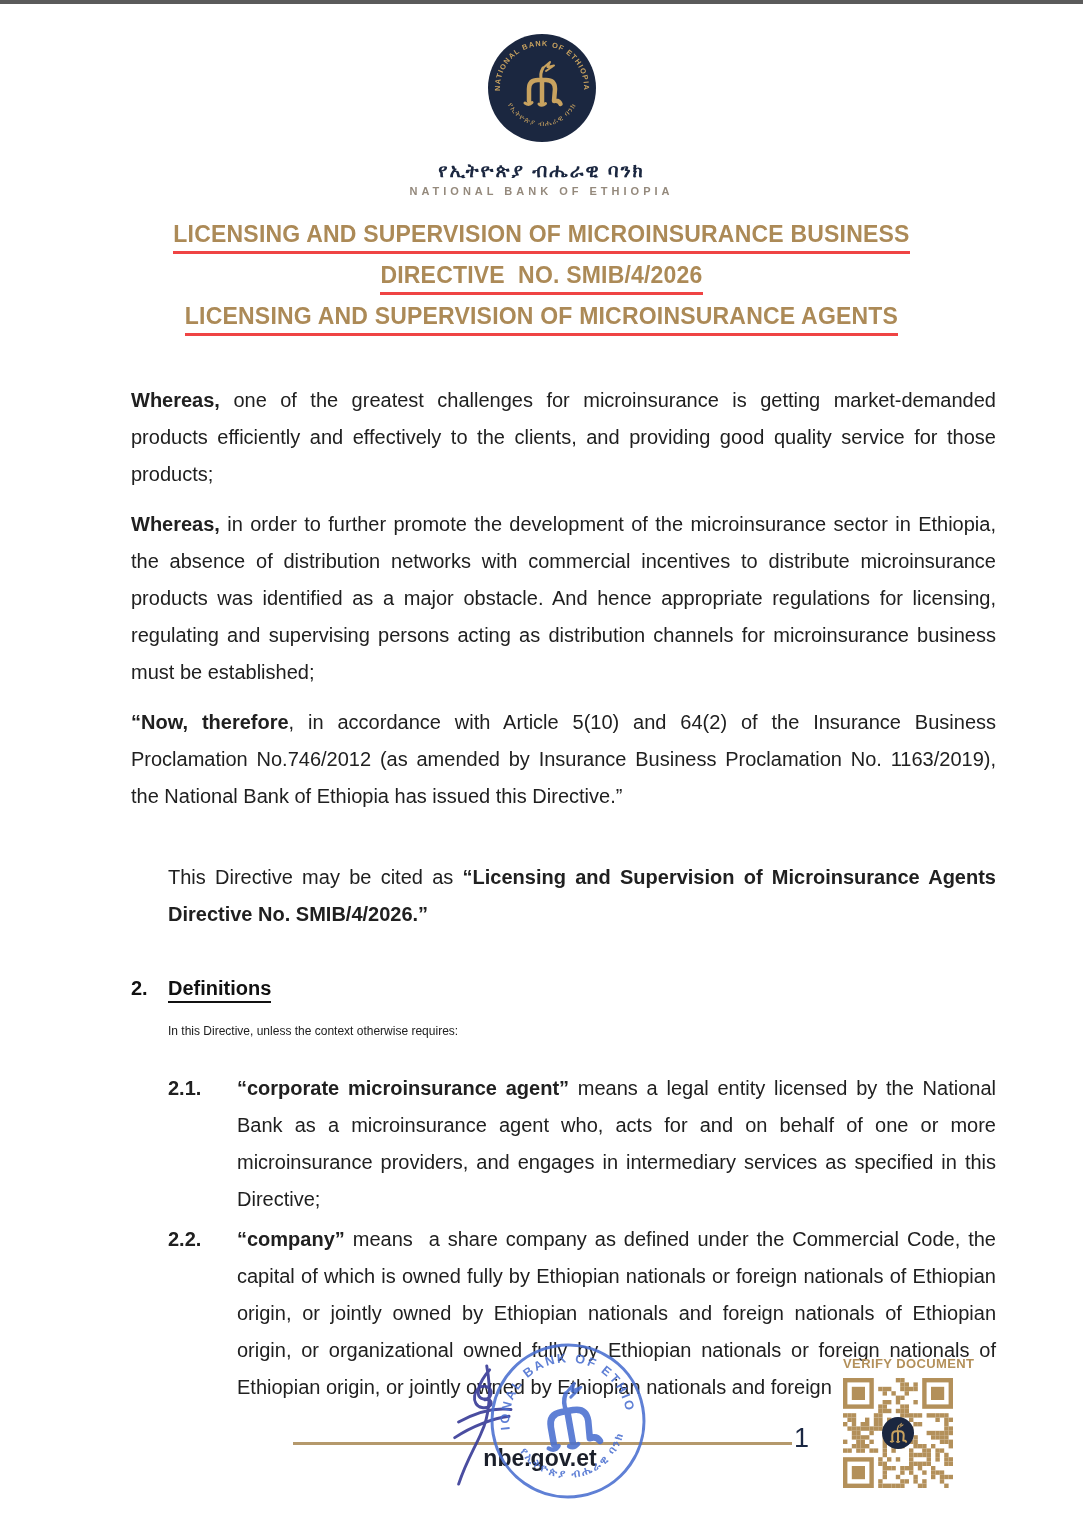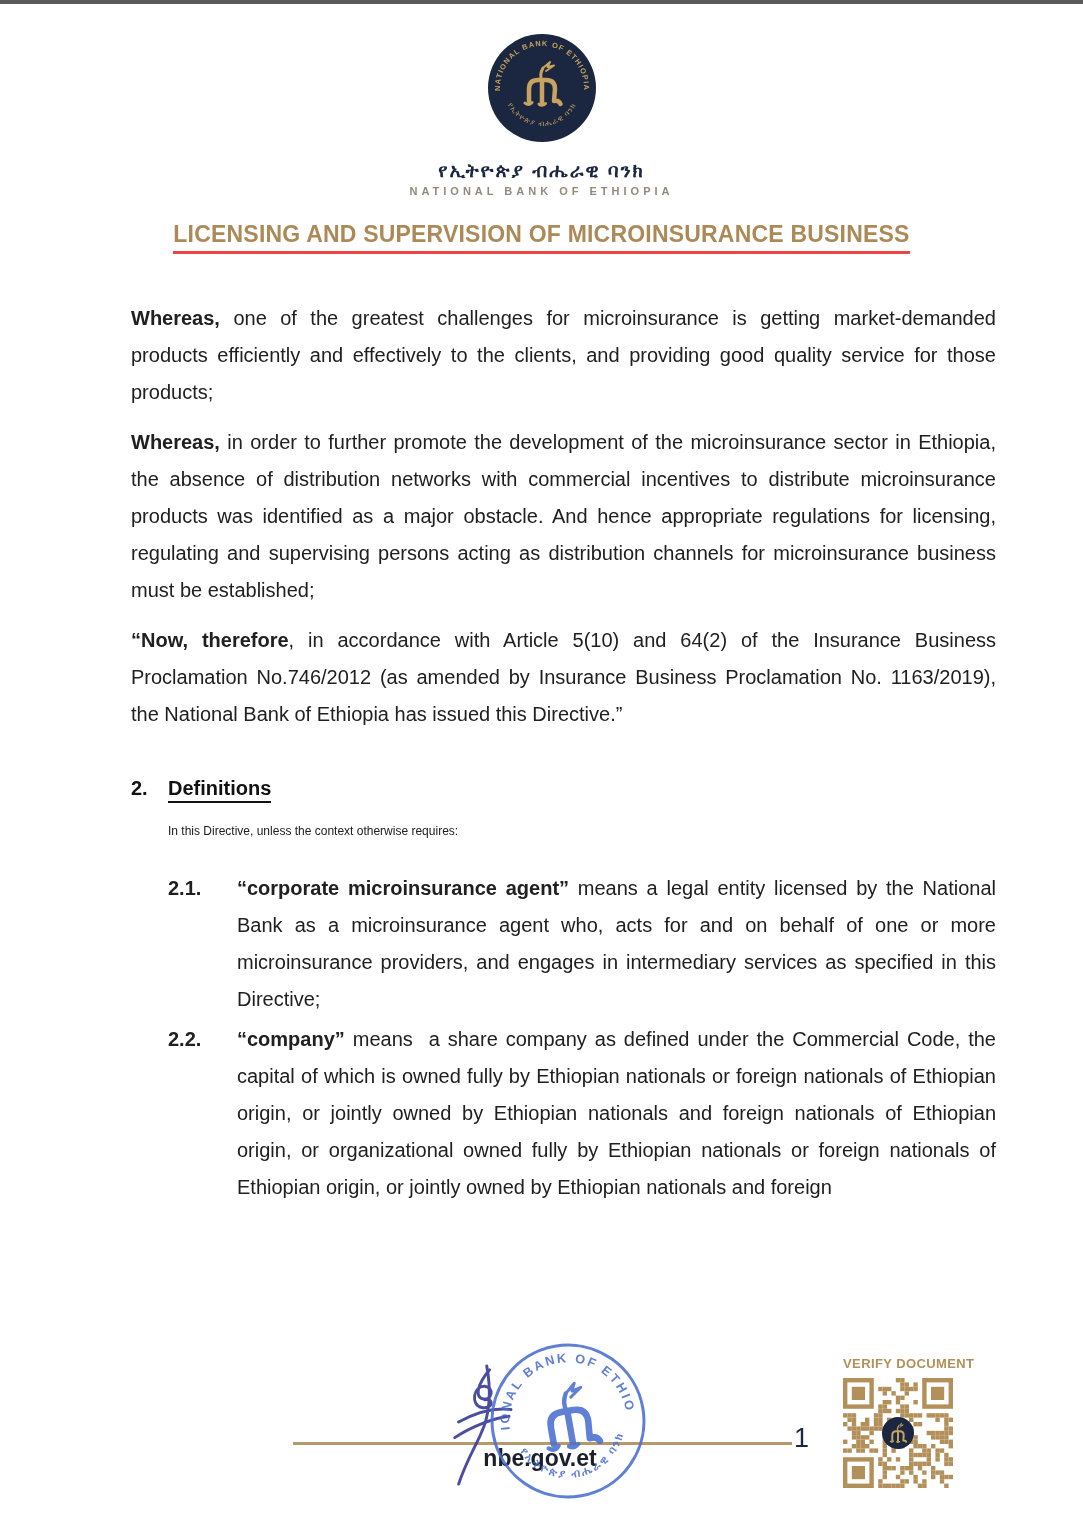--- a/index.html
+++ b/index.html
@@ -102,31 +102,34 @@
         </text>
         <use href="#nbe-emblem" transform="translate(31 27) scale(0.5)" stroke="#C8A25F"></use>
       </svg>
     </div>
     <div class="amharic-name">የኢትዮጵያ ብሔራዊ ባንክ</div>
     <div class="english-name">NATIONAL BANK OF ETHIOPIA</div>
   </header>
 
   <div class="titles">
     <div class="title-row"><span class="title-line">LICENSING AND SUPERVISION OF MICROINSURANCE BUSINESS</span></div>
+    <div class="title-row"><span class="title-line">DIRECTIVE&nbsp; NO. SMIB/4/2026</span></div>
+    <div class="title-row"><span class="title-line">LICENSING AND SUPERVISION OF MICROINSURANCE AGENTS</span></div>
   </div>
 
   <div class="bodytext">
 
     <div class="preamble">
       <p class="para"><b>Whereas,</b><span> one of the greatest challenges for microinsurance is getting market-demanded products efficiently and effectively to the clients, and providing good quality service for those products;</span></p>
       <p class="para"><b>Whereas,</b><span> in order to further promote the development of the microinsurance sector in Ethiopia, the absence of distribution networks with commercial incentives to distribute microinsurance products was identified as a major obstacle. And hence appropriate regulations for licensing, regulating and supervising persons acting as distribution channels for microinsurance business must be established;</span></p>
       <p class="para"><b>“Now, therefore</b><span>, in accordance with Article 5(10) and 64(2) of the Insurance Business Proclamation No.746/2012 (as amended by Insurance Business Proclamation No. 1163/2019), the National Bank of Ethiopia has issued this Directive.”</span></p>
     </div>
 
     <section class="sec">
+      <p class="para sec-body"><span>This Directive may be cited as </span><b>“Licensing and Supervision of Microinsurance Agents Directive No. SMIB/4/2026.”</b></p>
     </section>
 
     <section class="sec">
       <div class="sec-head">
         <span class="sec-num">2.</span><span class="sec-title">Definitions</span>
       </div>
       <div class="sec-intro">In this Directive, unless the context otherwise requires:</div>
       <div class="def-list">
         <div class="def-item">
           <span class="def-num">2.1.</span>

